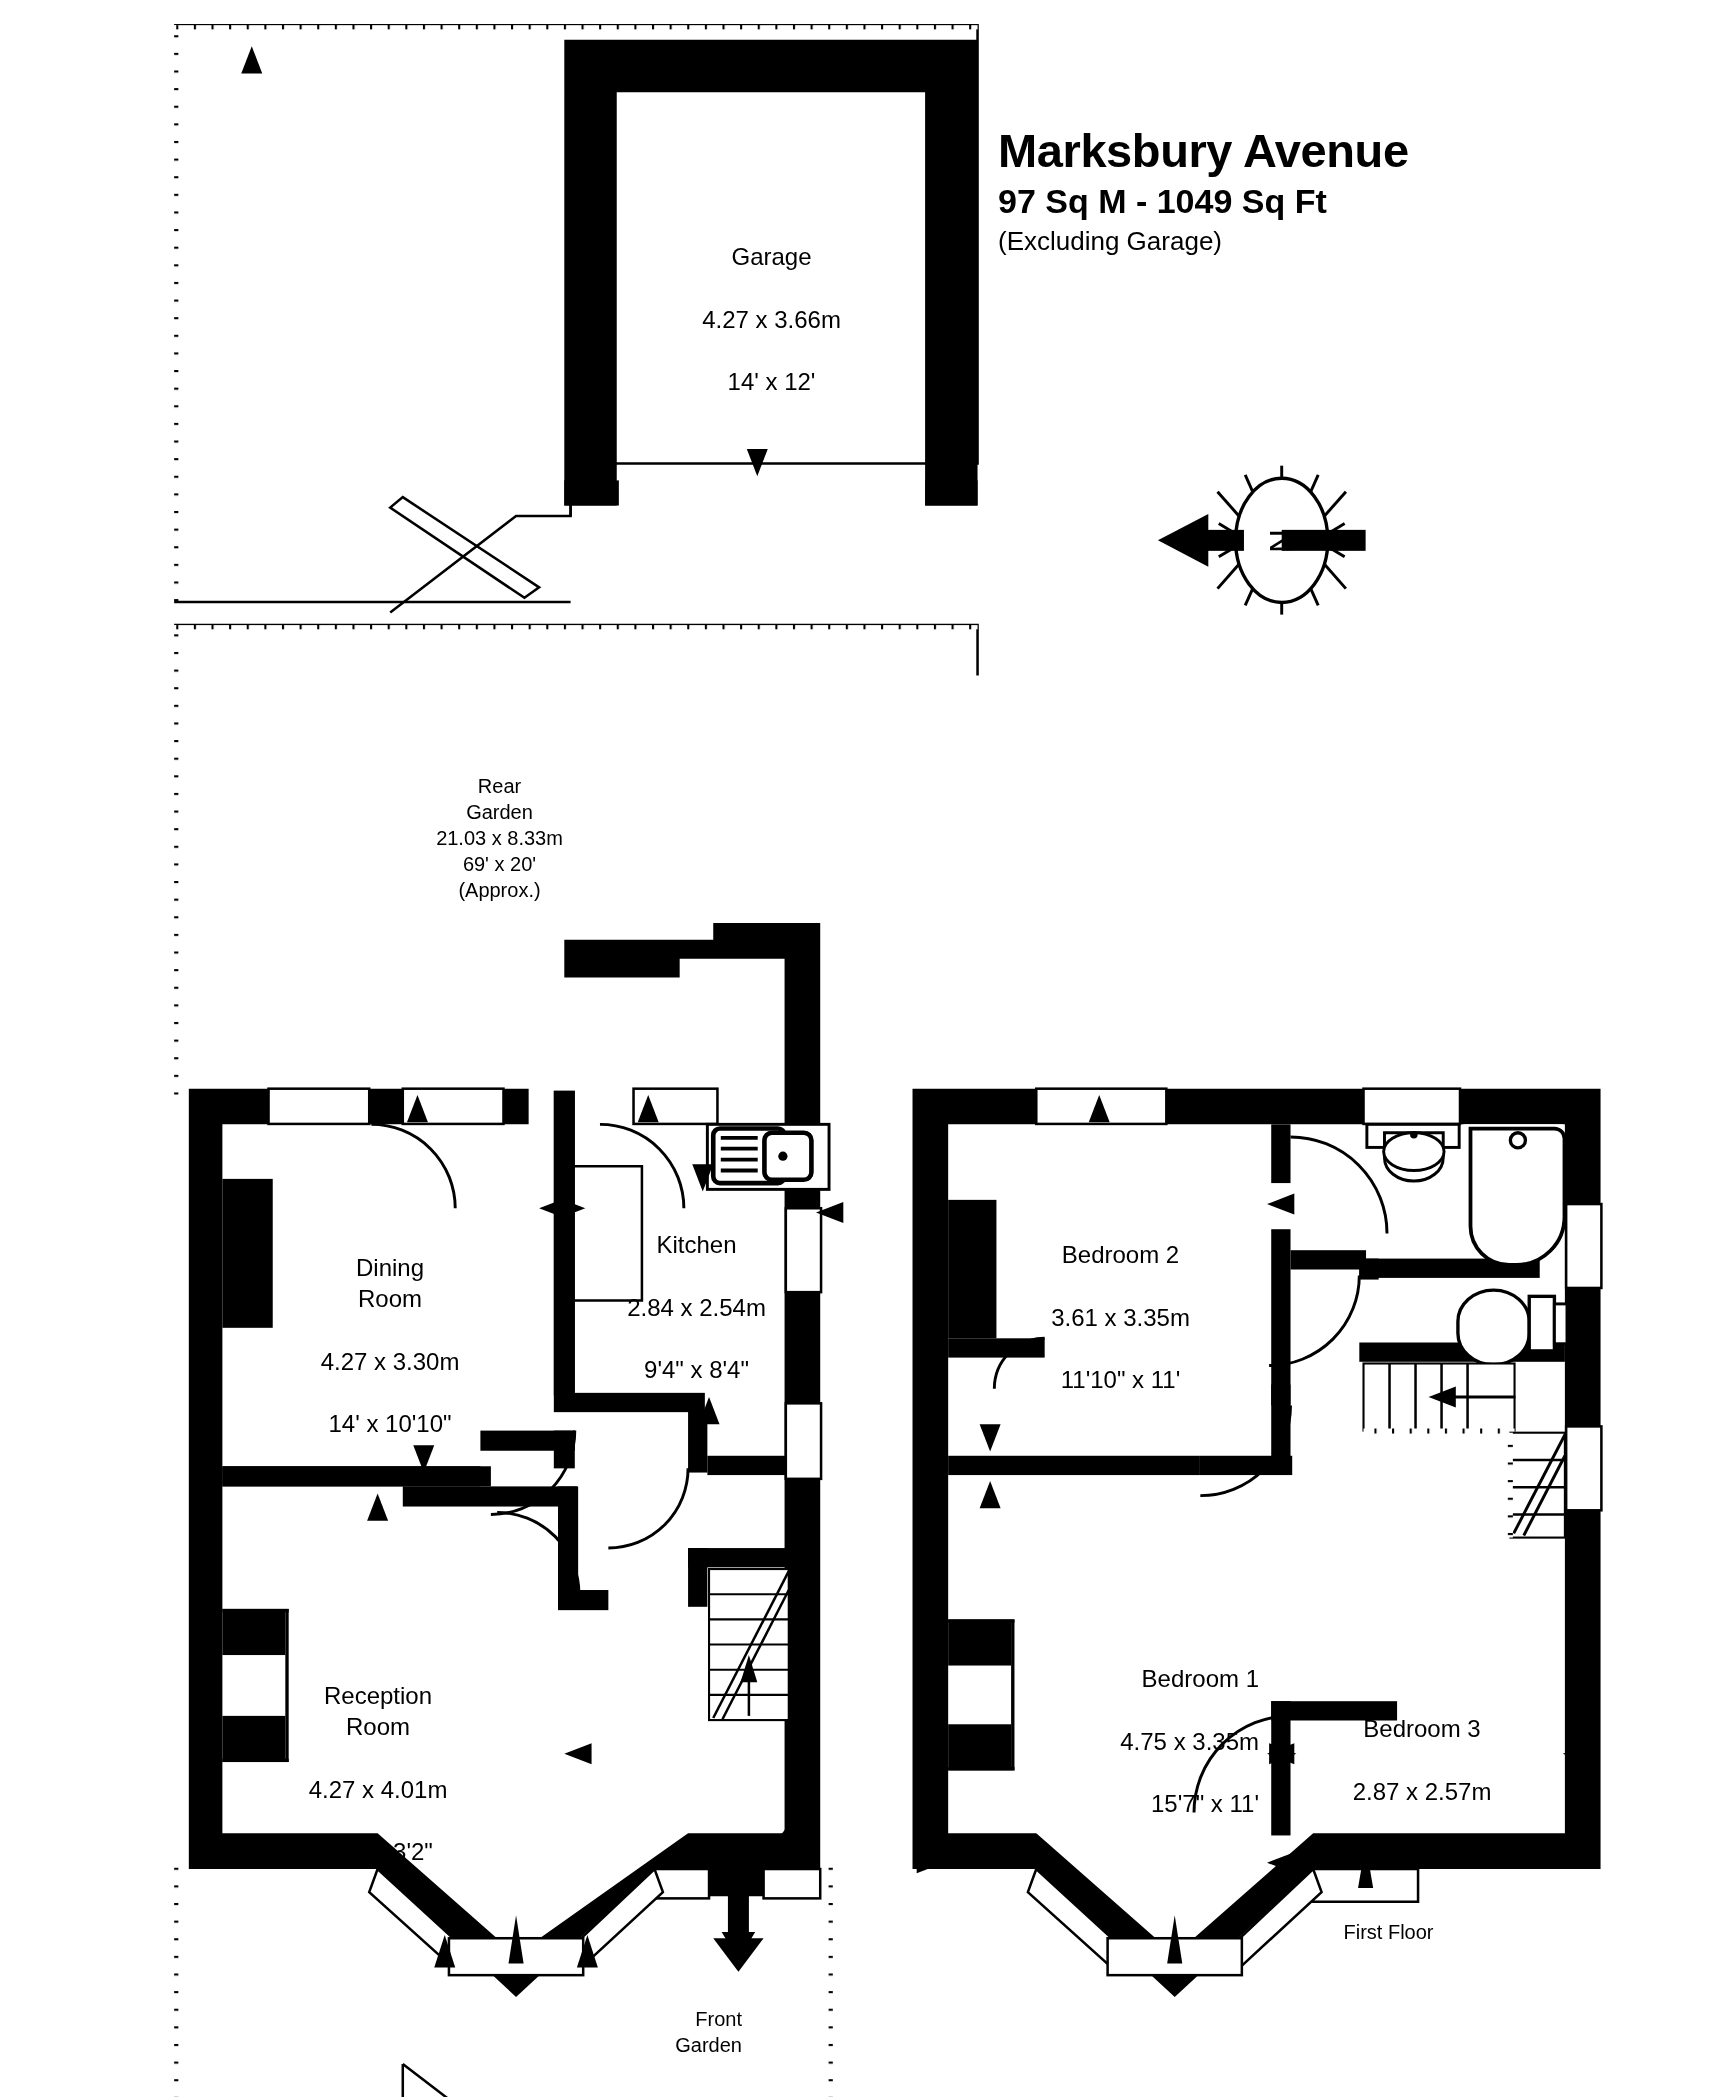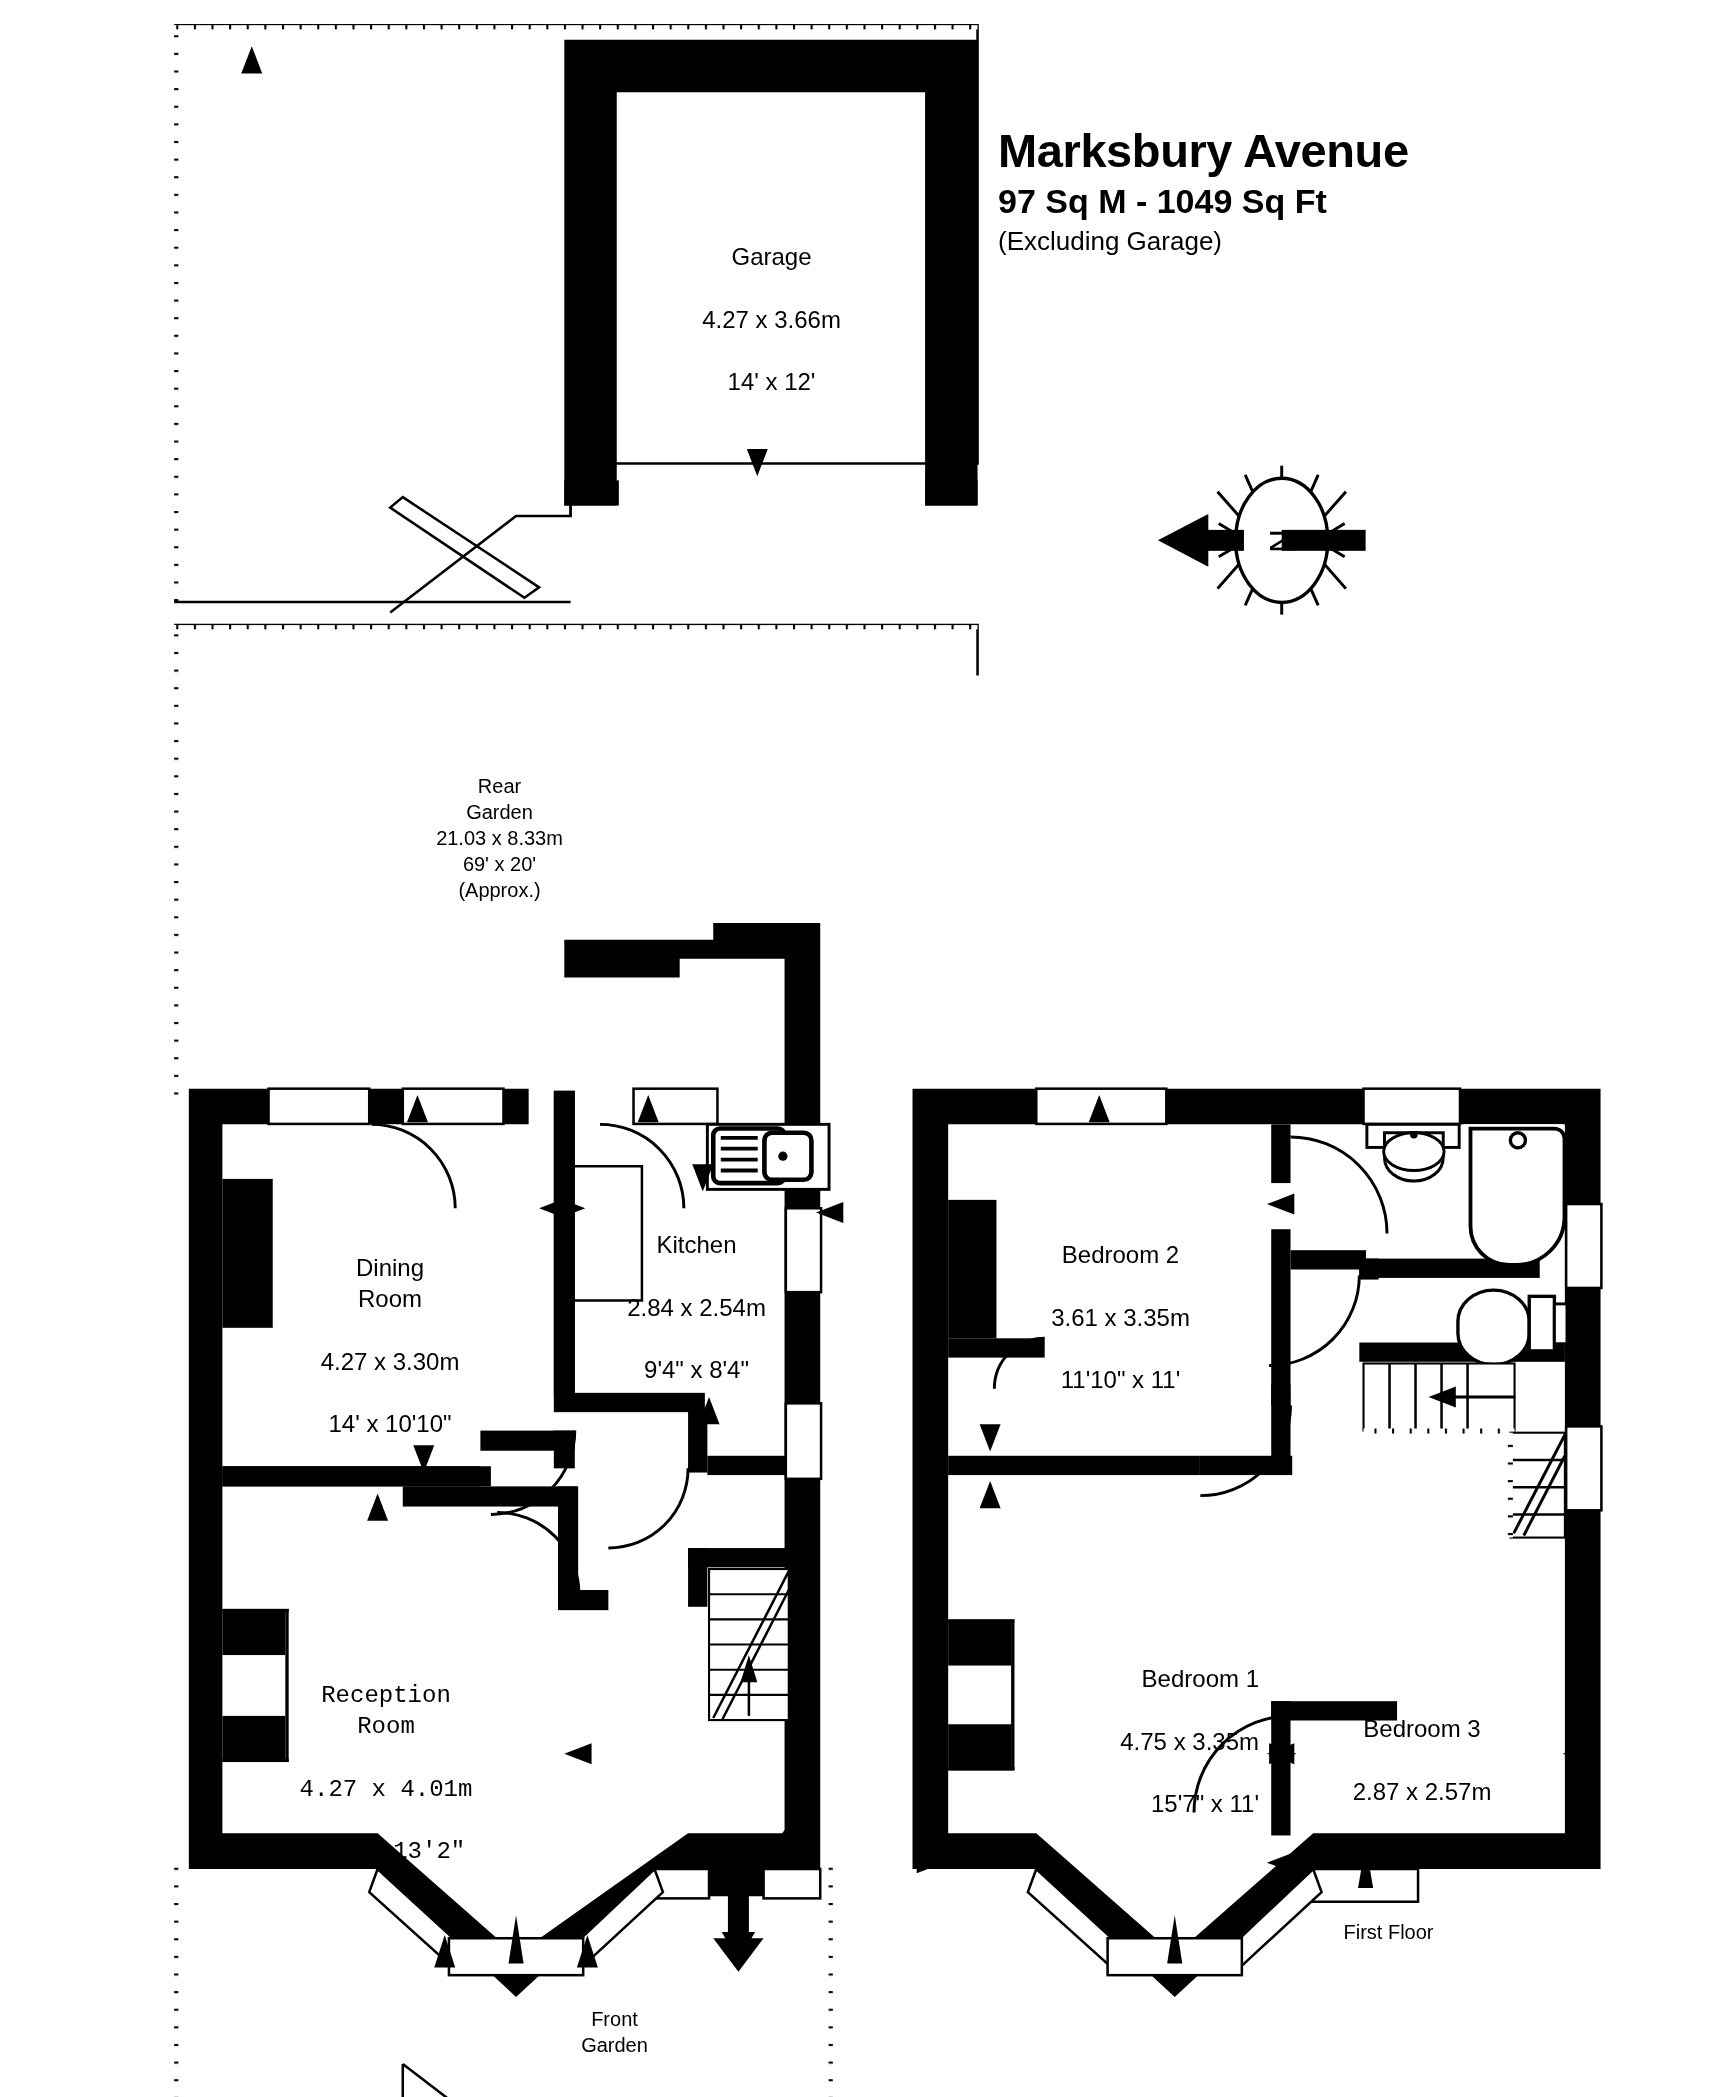--- a/index.html
+++ b/index.html
@@ -382,28 +382,28 @@
     <span class="dm">4.27 x 3.30m</span>
     <span class="df">14' x 10'10"</span>
   </div>
 
   <div class="txt room-label" style="left:575px;top:1198px;width:243px;">
     <span class="nm">Kitchen</span>
     <span class="dm">2.84 x 2.54m</span>
     <span class="df">9'4" x 8'4"</span>
   </div>
 
-  <div class="txt room-label" style="left:256px;top:1649px;width:260px;font-family:Liberation Mono, monospace;">
+  <div class="txt room-label" style="left:248px;top:1649px;width:260px;">
     <span class="nm">Reception
 Room</span>
     <span class="dm">4.27 x 4.01m</span>
     <span class="df">14' x 13'2"</span>
   </div>
 
-  <div class="txt garden-label" style="left:516px;top:1980px;width:197px;">
+  <div class="txt garden-label" style="left:545px;top:1980px;width:197px;text-align:right;">
     <span class="nm">Front
 Garden</span>
   </div>
 
   <div class="txt room-label" style="left:982px;top:1208px;width:277px;">
     <span class="nm">Bedroom 2</span>
     <span class="dm">3.61 x 3.35m</span>
     <span class="df">11'10" x 11'</span>
   </div>
 

